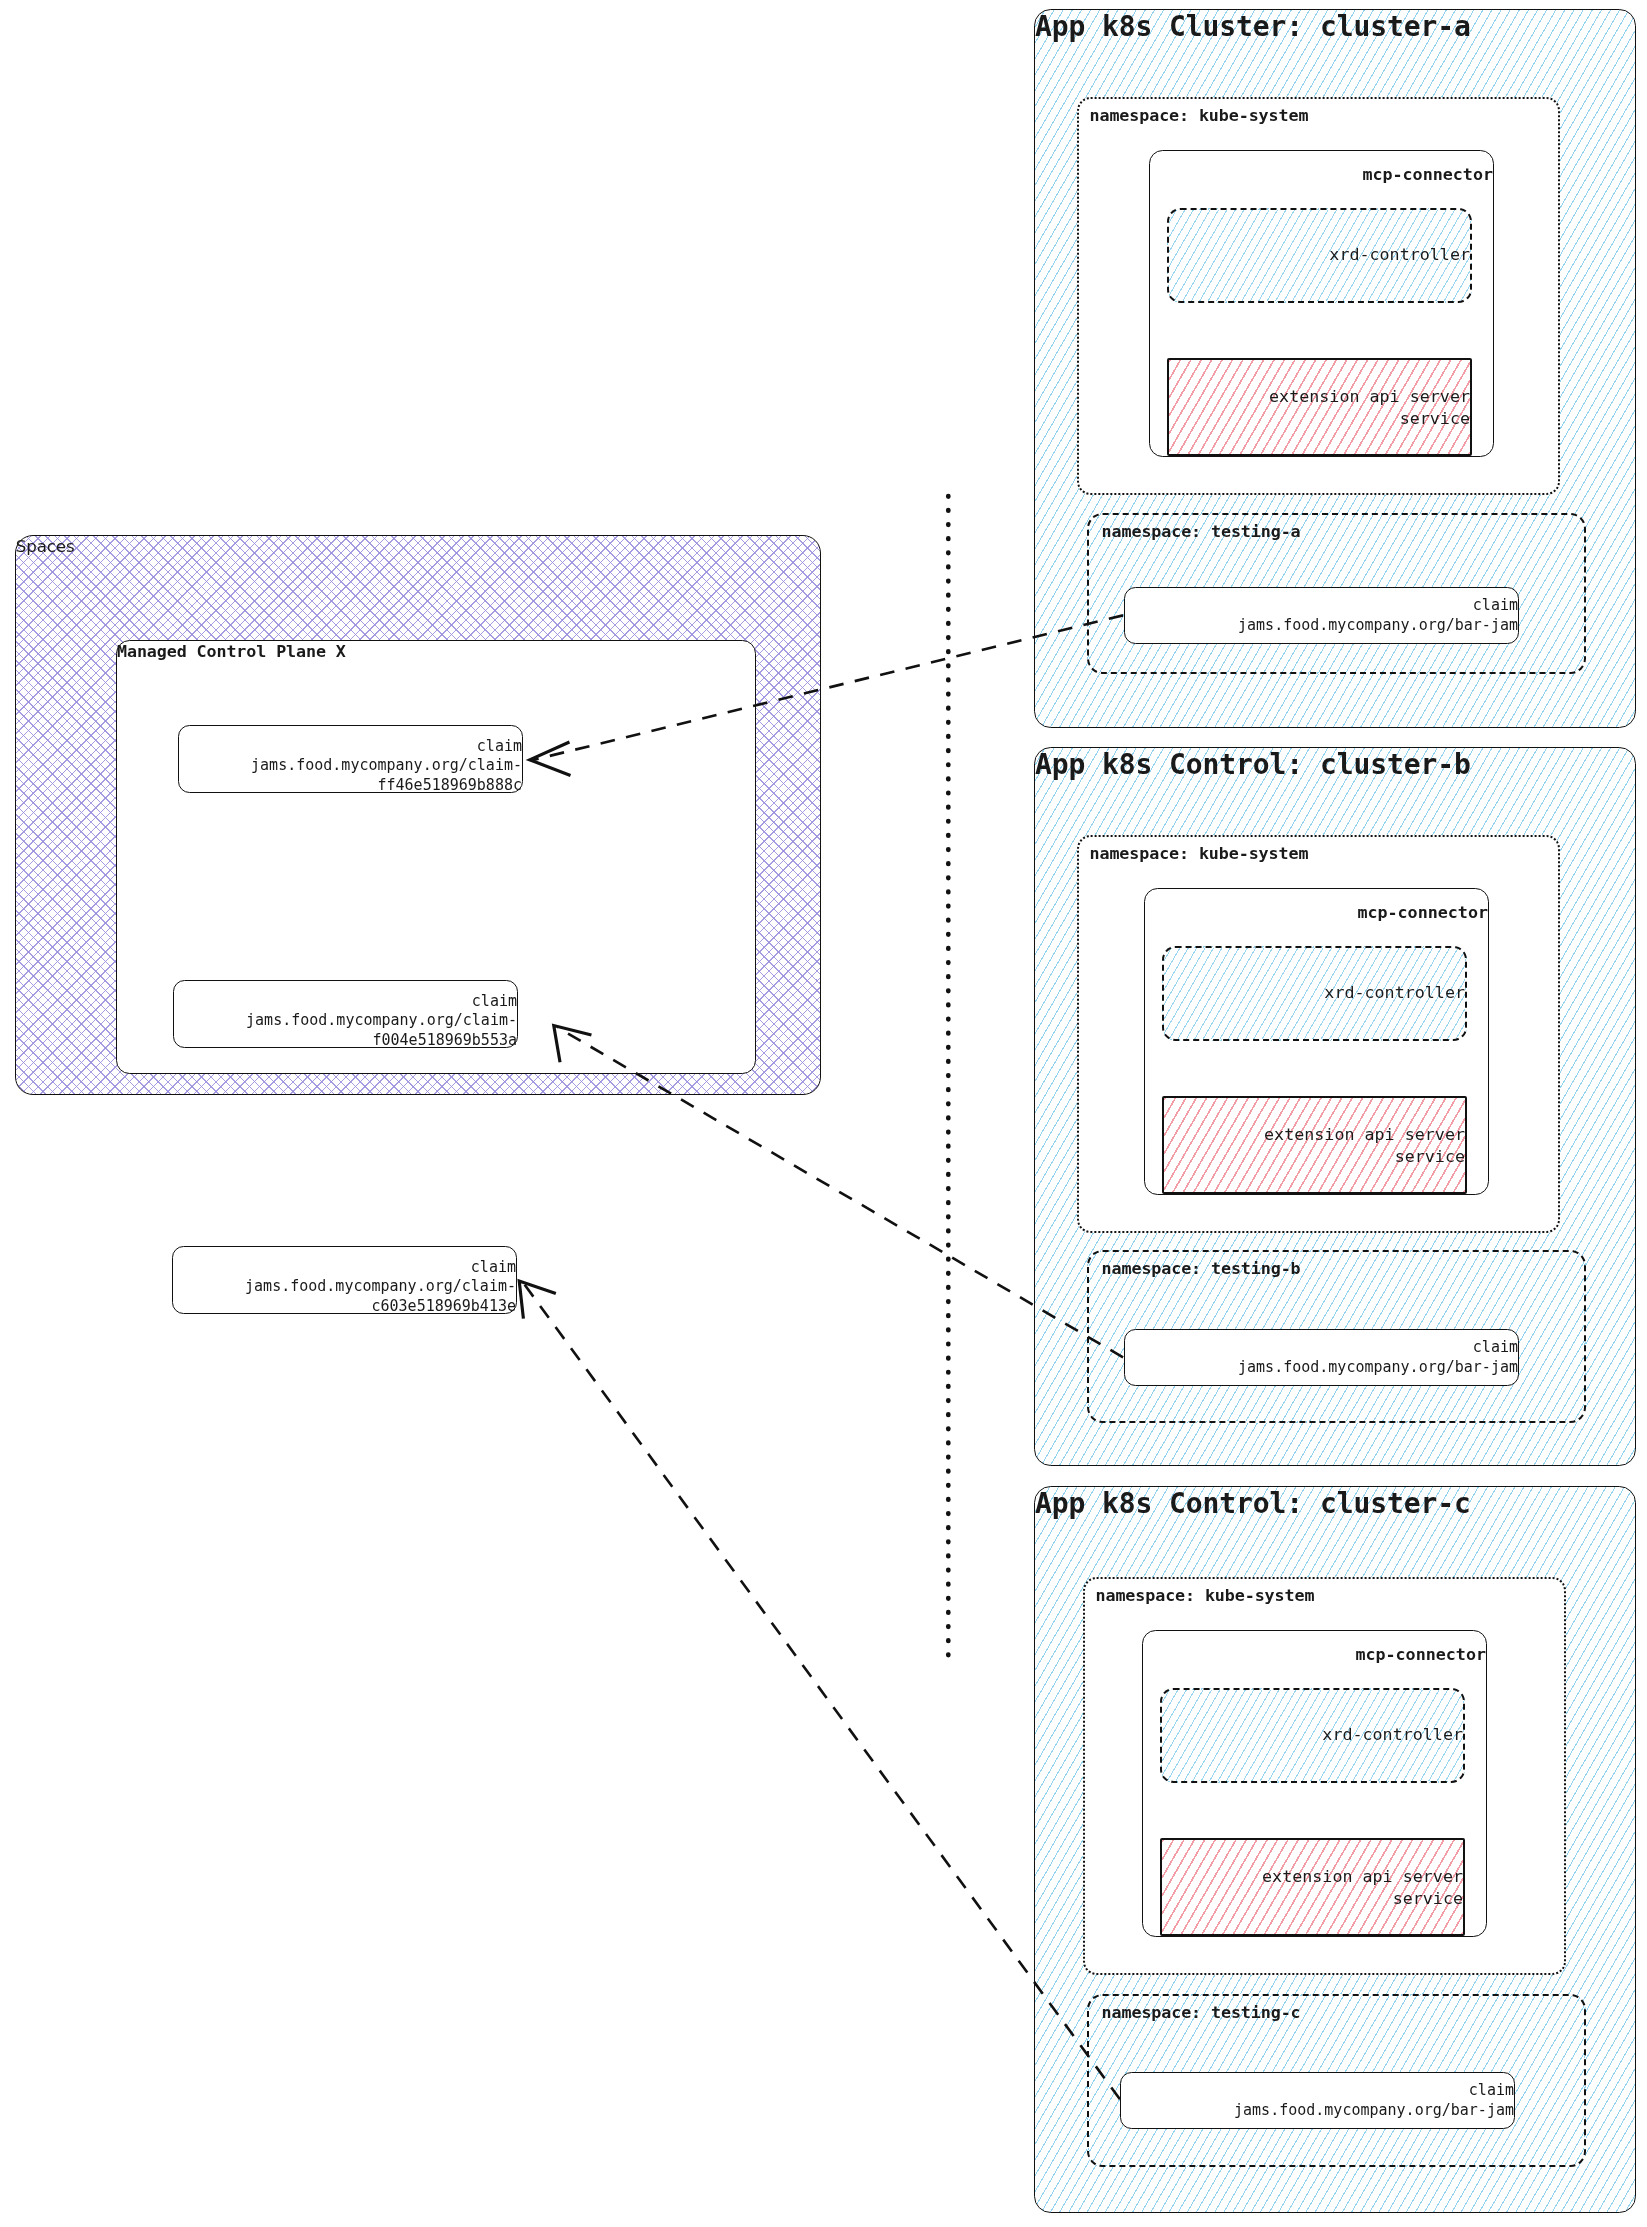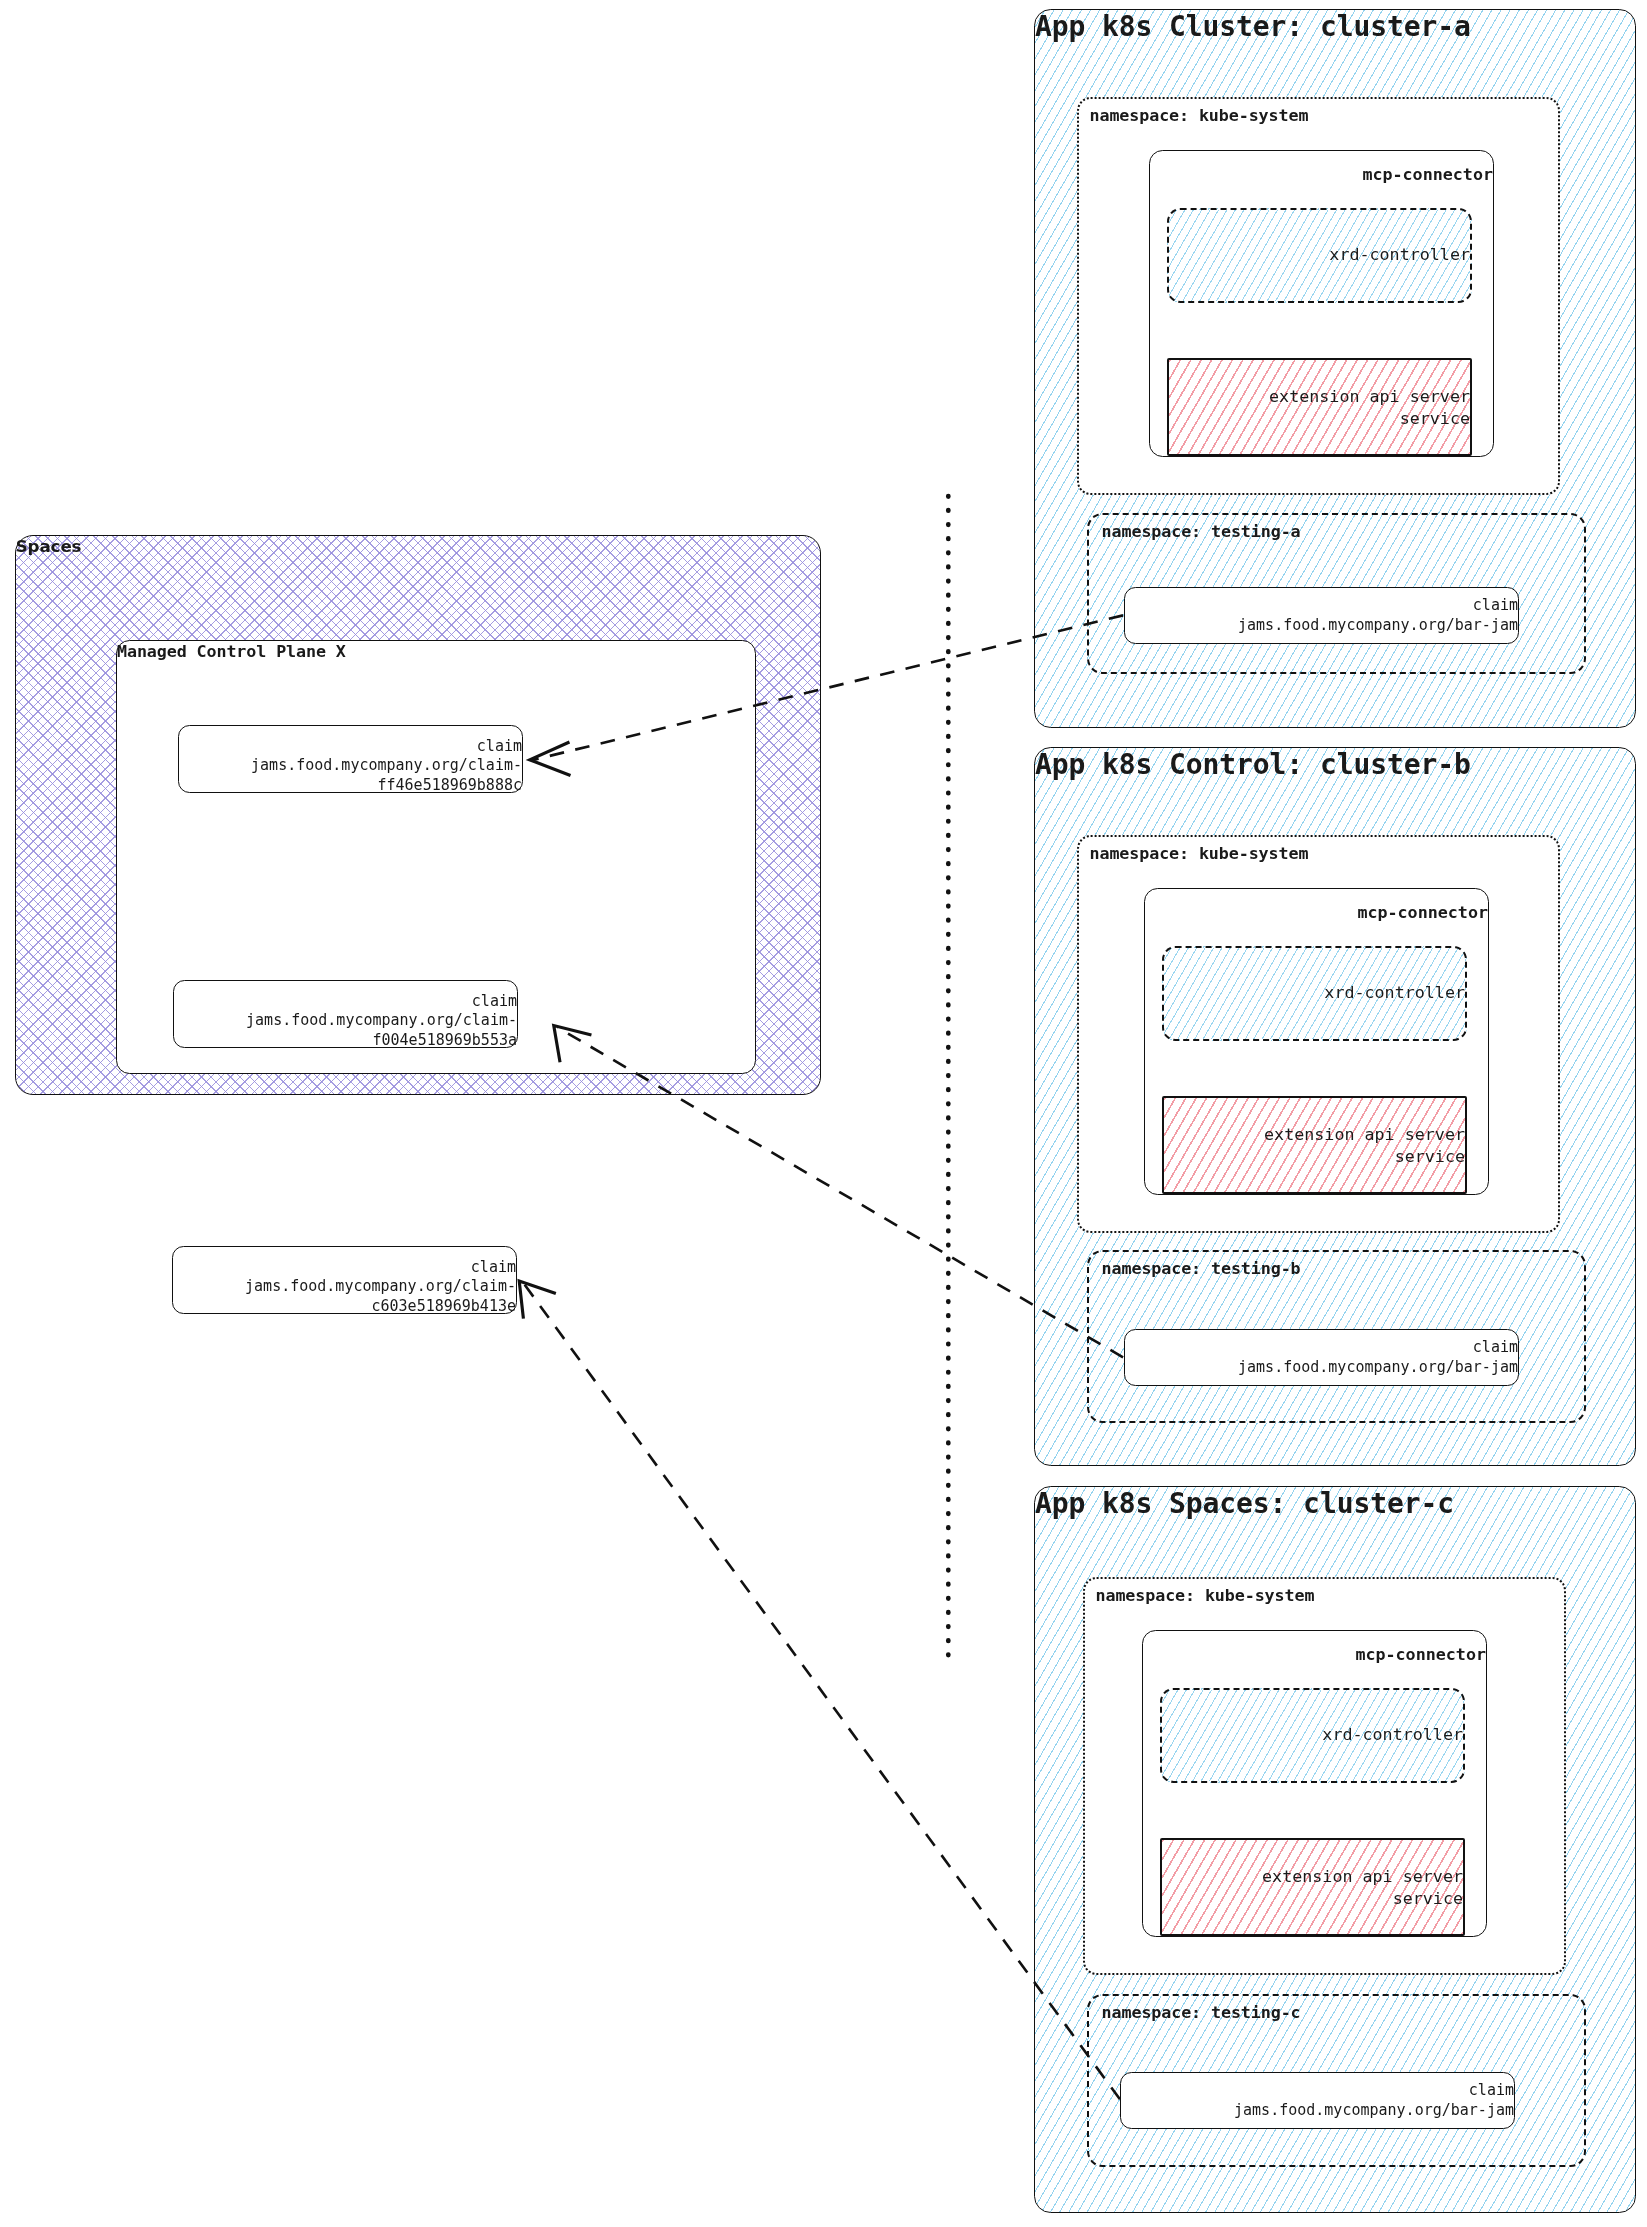--- a/index.html
+++ b/index.html
@@ -54,21 +54,21 @@
   .b-dashed-sm {border:2.1px dashed #111;border-radius:13.6px;}
   .b-dotted    {border:2.1px dotted #111;border-radius:13.6px;}
   .white{background:#ffffff;}
 
   .ttl{
     position:absolute;
     white-space:nowrap;
     font-weight:700;
     letter-spacing:-0.1px;
   }
-  .ttl-sans{font-family:"DejaVu Sans","Liberation Sans",sans-serif;font-weight:700;}
+  .ttl-sans{font-family:"DejaVu Sans","Liberation Sans",sans-serif;font-weight:400;}
 
   .ctr{
     position:absolute;left:0;right:0;
     text-align:right;
     white-space:pre-line;
     line-height:1.32;
   }
 
   .f38{font-size:28px;}
   .f32{font-size:16.7px;}
@@ -144,21 +144,21 @@
   </div>
 
   <div class="box b-dashed hx-cyan-diag2" style="left:1087px;top:1250px;width:499px;height:173px;">
     <div class="ttl f32" style="top:6.3px;left:12.6px;">namespace: testing-b</div>
   </div>
   <div class="box b-solid white" style="left:1124px;top:1329px;width:395px;height:57px;border-radius:11.5px;">
     <div class="ctr f29" style="top:8.4px;"><span>claim</span><br><span>jams.food.mycompany.org/bar-jam</span></div>
   </div>
 
   <div class="box b-solid hx-cyan-diag2" style="left:1034px;top:1486px;width:602px;height:727px;border-radius:16.7px;">
-    <div class="ttl f38">App k8s Spaces: cluster-c</div>
+    <div class="ttl f38">App k8s Control: cluster-c</div>
   </div>
 
   <div class="box b-dotted white" style="left:1083px;top:1577px;width:483px;height:398px;">
     <div class="ttl f32" style="top:6.3px;left:10.5px;">namespace: kube-system</div>
   </div>
   <div class="box b-solid-thin white" style="left:1142px;top:1630px;width:345px;height:307px;">
     <div class="ctr f32" style="top:11.5px;font-weight:700;">mcp-connector</div>
   </div>
   <div class="box b-dashed-sm hx-cyan-diag" style="left:1160px;top:1688px;width:305px;height:95px;">
     <div class="ctr f32" style="top:33px;">xrd-controller</div>

